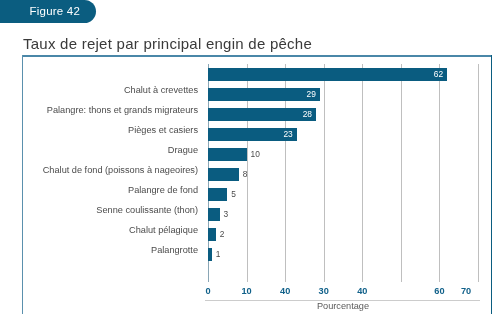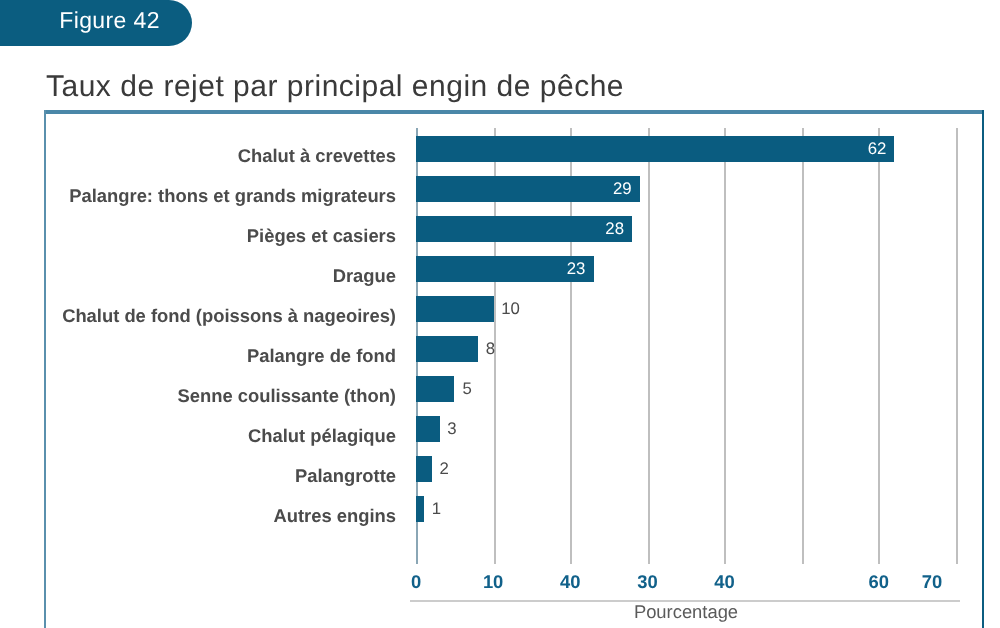--- a/index.html
+++ b/index.html
@@ -91,27 +91,26 @@
     width: 270px;
   }
 
   .row {
     height: 20px;
     position: relative;
   }
   .cat-label {
     position: absolute;
     right: 5px;
-    top: 4px;
+    top: 16px;
     height: 20px;
     line-height: 20px;
     font-size: 9.2px;
     color: #4b4b4b;
     white-space: nowrap;
-    font-weight: bold;
   }
 
   .bar-track {
     position: absolute;
     left: 0;
     top: 3.5px;
     height: 13px;
   }
   .bar {
     height: 13px;
@@ -241,23 +240,20 @@
         <div class="cat-label">Palangre de fond</div>
       </div>
       <div class="row">
         <div class="cat-label">Senne coulissante (thon)</div>
       </div>
       <div class="row">
         <div class="cat-label">Chalut pélagique</div>
       </div>
       <div class="row">
         <div class="cat-label">Palangrotte</div>
-      </div>
-      <div class="row">
-        <div class="cat-label">Autres engins</div>
       </div>
     </div>
   <div class="bars-col" id="bars-col">
       <div class="row">
         <div class="bar-track">
           <div class="bar" style="width: 239.143px; background: rgb(10, 92, 128);">
             <span class="bar-value-in">62</span>
           </div>
         </div>
       </div>

